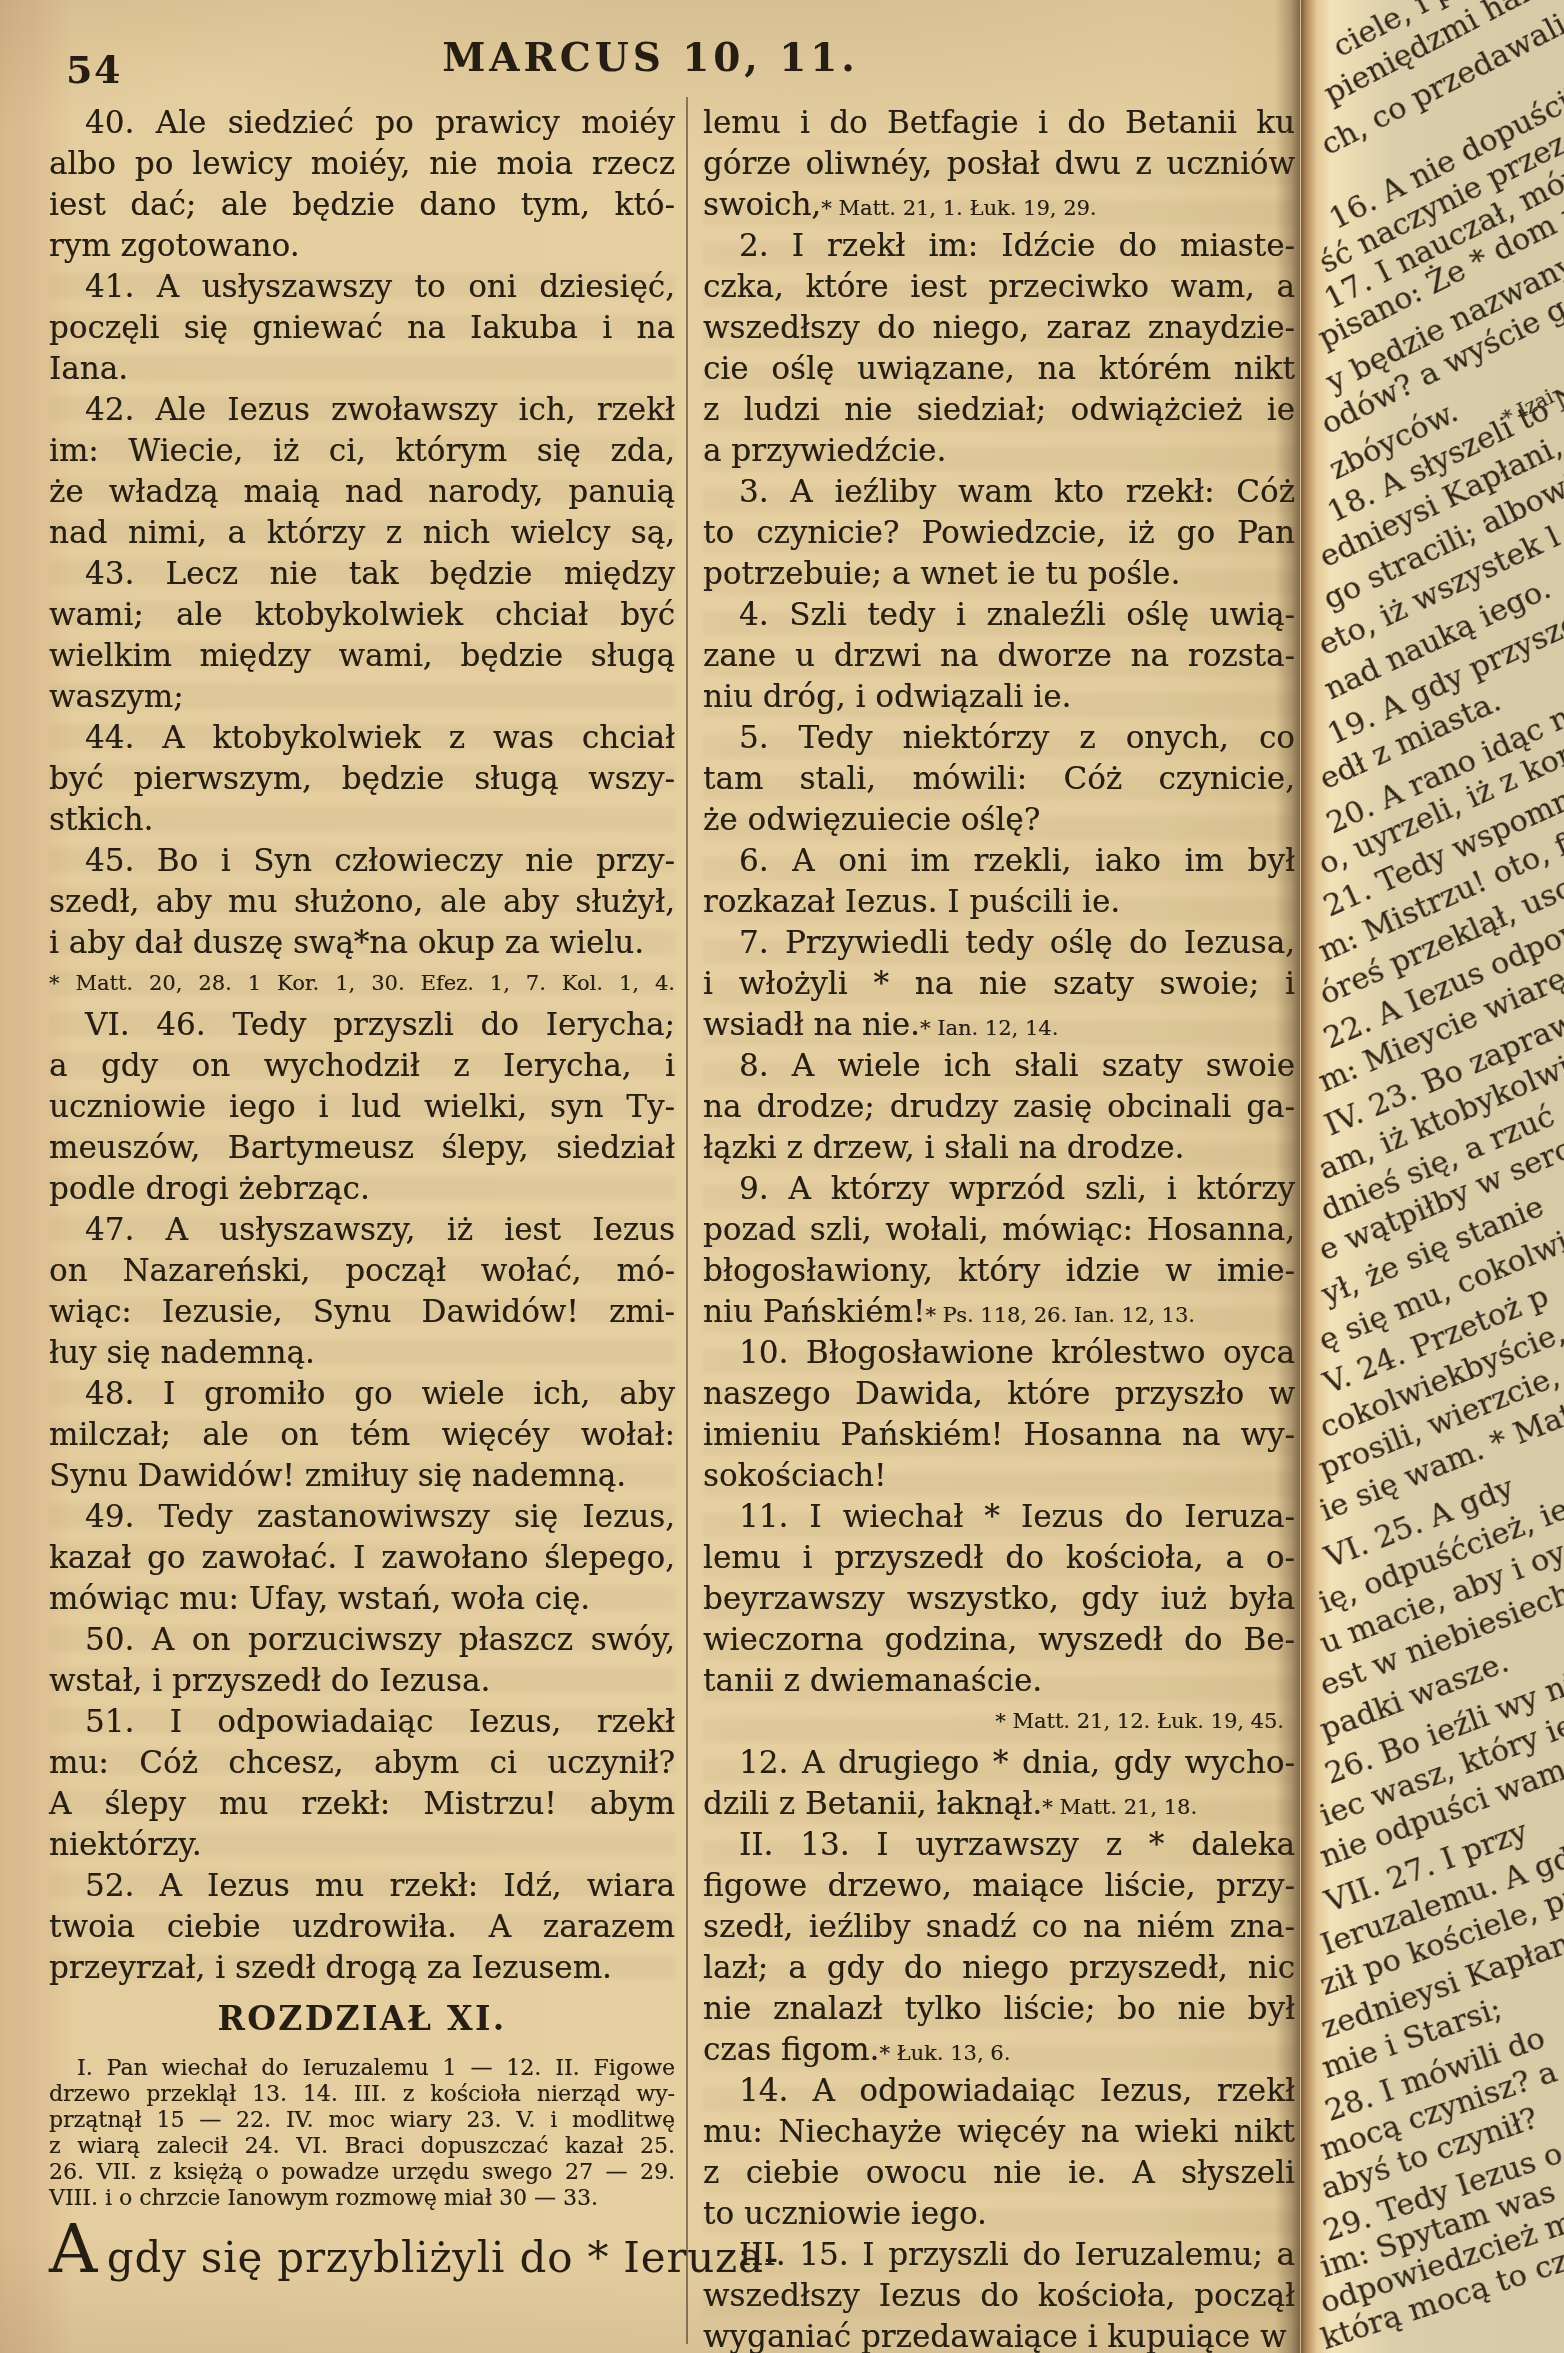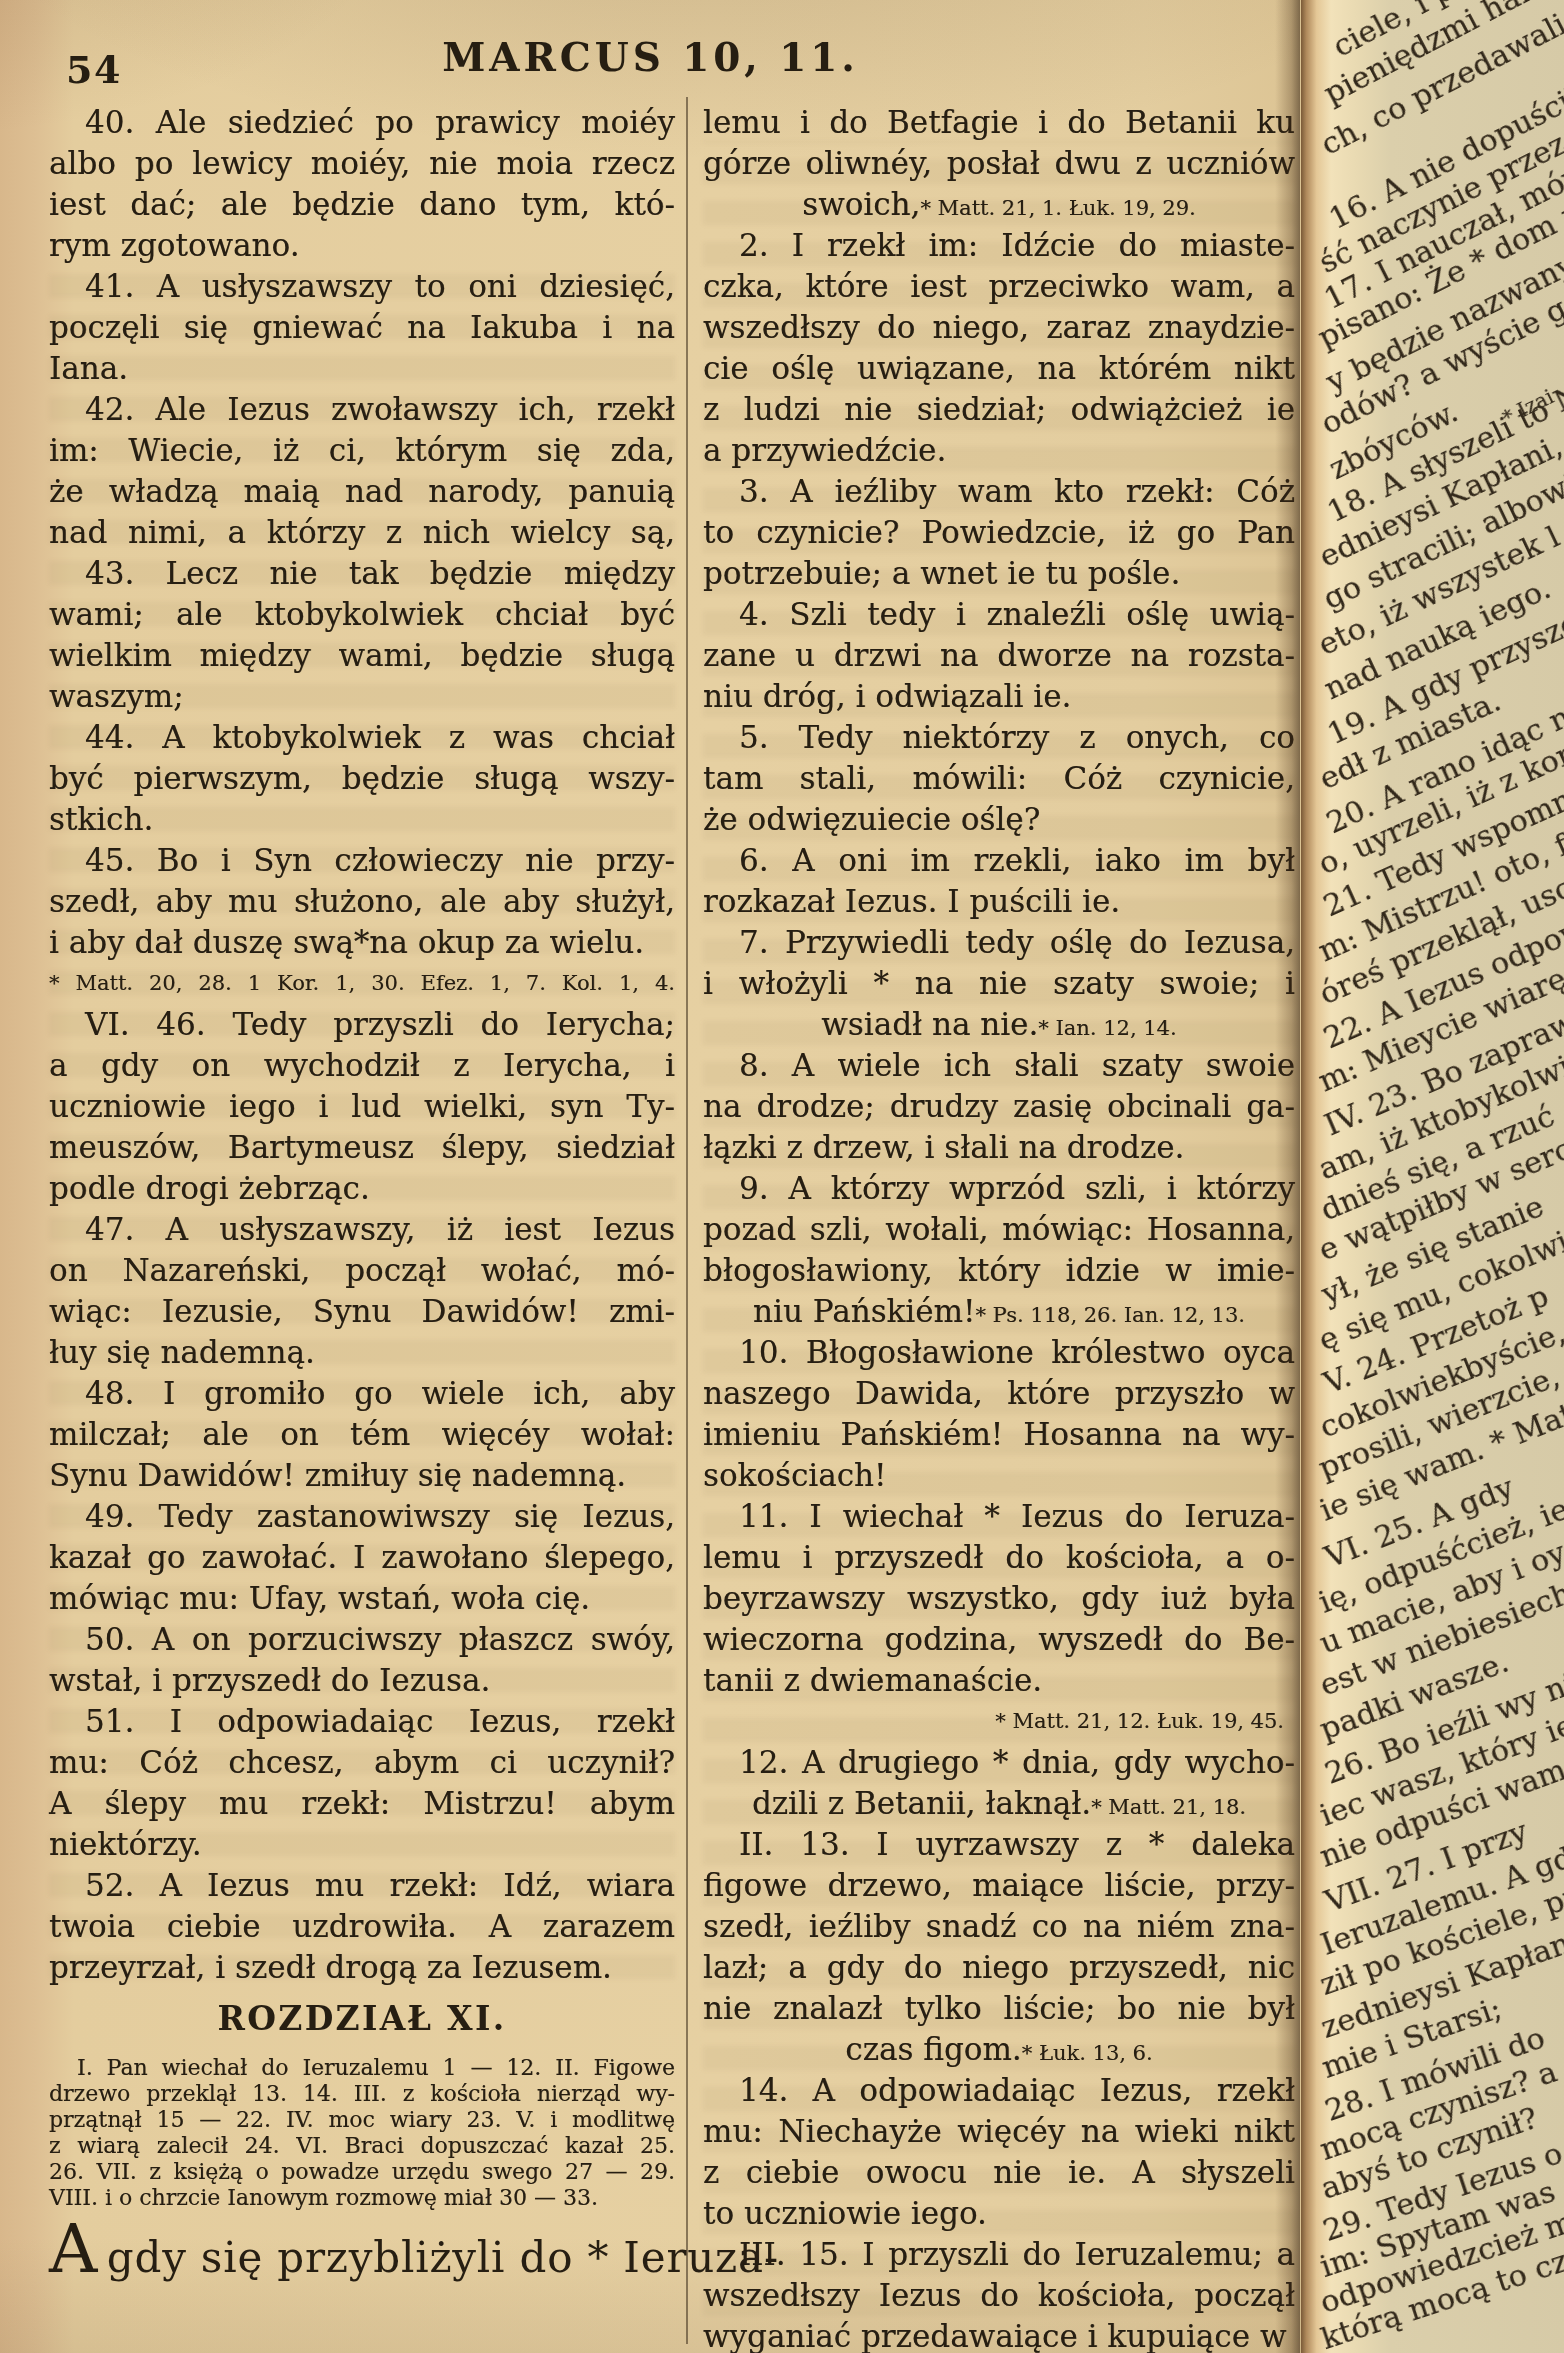--- a/index.html
+++ b/index.html
@@ -41,21 +41,21 @@
   .col{position:absolute;top:102px;}
   .col1{left:49px;width:626px;}
   .col2{left:703px;width:592px;}
   .divider{position:absolute;left:686px;top:97px;width:2.3px;height:2247px;background:rgba(58,44,26,0.55);}
   .line{height:41px;line-height:41px;font-size:31px;color:#261e12;
         text-shadow:0.3px 0.3px 0 rgba(40,30,18,0.5);}
   .line.j{text-align:justify;text-align-last:justify;}
   .line.ind{padding-left:36px;}
   .line.sm{font-size:21px;}
   .line.ra{text-align:right;padding-right:11px;}
-  .line.fx{display:flex;justify-content:center;align-items:baseline;}
+  .line.fx{display:flex;justify-content:flex-start;align-items:baseline;}
   .line .rn{font-size:21px;}
   
   .chap-head{margin-top:11px;height:39px;line-height:39px;text-align:center;
              font-size:33px;font-weight:bold;letter-spacing:2.3px;}
   .summary{margin-top:17px;}
   .summary .line{height:26px;line-height:26px;font-size:22px;}
   .summary .line:first-child{padding-left:28px;}
   .dropline{margin-top:4.7px;height:75px;white-space:nowrap;}
   .acap{font-size:67px;line-height:67px;vertical-align:baseline;}
   .drest{font-size:42px;margin-left:9.4px;letter-spacing:0.8px;}

